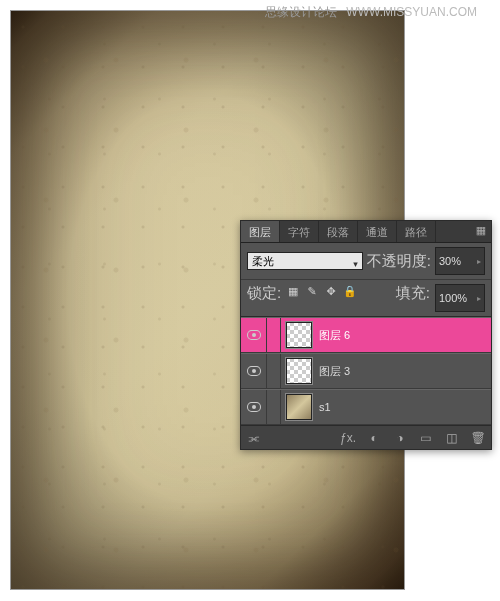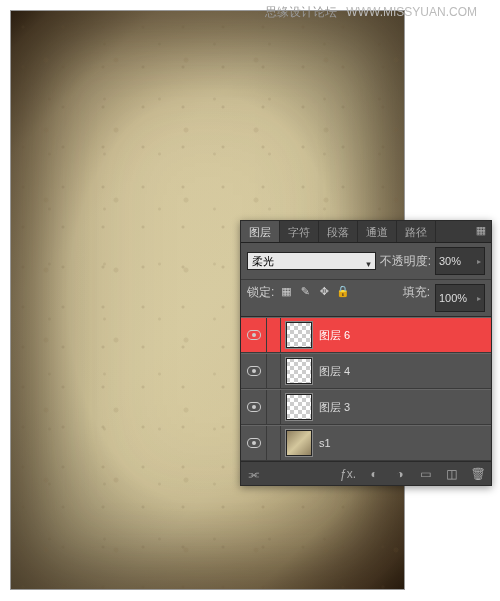--- a/index.html
+++ b/index.html
@@ -10,28 +10,28 @@
 .watermark{position:absolute;top:4px;right:23px;font-size:12px;color:#bbb;z-index:5;}
 .watermark b{color:#999;font-weight:normal;margin-right:6px;}
 .panel{position:absolute;right:8px;top:220px;width:252px;background:#535353;border:1px solid #2a2a2a;font-size:11px;color:#d0d0d0;box-shadow:0 2px 8px rgba(0,0,0,.4);}
 .tabs{display:flex;background:#3a3a3a;border-bottom:1px solid #222;height:22px;}
 .tab{padding:4px 8px;color:#aaa;cursor:pointer;border-right:1px solid #2a2a2a;font-size:11px;}
 .tab.active{background:#535353;color:#ddd;}
 .tab-menu{margin-left:auto;width:20px;text-align:center;color:#aaa;cursor:pointer;padding-top:3px;}
 .opts{display:flex;align-items:center;padding:4px 6px;border-bottom:1px solid #3a3a3a;gap:4px;}
 .blend{flex:1;display:flex;align-items:flex-end;background:#e8e8e8;border:1px solid #222;height:18px;padding:0 4px;color:#000;}
 .blend .arrow{margin-left:auto;color:#333;font-size:9px;}
-.lbl{color:#ccc;font-size:12px;white-space:nowrap;}
+.lbl{color:#ccc;font-size:15px;white-space:nowrap;}
 .pct{display:flex;align-items:center;background:#3a3a3a;border:1px solid #222;height:18px;width:50px;padding:13px 3px;color:#ddd;}
 .pct .arrow{margin-left:auto;font-size:8px;color:#888;}
 .locks{display:flex;align-items:flex-start;padding:4px 6px;border-bottom:1px solid #2a2a2a;gap:5px;}
 .lock-ico{width:14px;height:14px;display:inline-flex;align-items:center;justify-content:center;color:#ccc;cursor:pointer;font-size:11px;}
 .layers{background:#535353;}
 .layer{display:flex;align-items:center;height:36px;border-bottom:1px solid #3a3a3a;border-top:1px solid #666;}
-.layer.sel{background:#ef4444;}
+.layer.sel{background:#ec4899;}
 .layer.sel .name{color:#fff;}
 .vis{width:26px;height:100%;display:flex;align-items:center;justify-content:center;border-right:1px solid #3a3a3a;cursor:pointer;}
 .eye{width:14px;height:10px;border:1px solid #ccc;border-radius:60% 60% 60% 60%/90% 90% 90% 90%;position:relative;}
 .eye::after{content:"";position:absolute;left:4px;top:2px;width:4px;height:4px;background:#ccc;border-radius:50%;}
 .link{width:14px;height:100%;border-right:1px solid #3a3a3a;}
 .thumb{width:28px;height:28px;margin:0 4px;border:1px solid #888;background:repeating-conic-gradient(#ccc 0 25%,#fff 0 50%) 0 0/8px 8px;position:relative;}
 .thumb.texture{background:linear-gradient(135deg,#8a7a5a,#d4c79d,#8a7a5a);}
 .thumb::after{content:"";position:absolute;inset:0;border:1px solid #222;}
 .name{color:#ddd;font-size:11px;margin-left:2px;}
 .bottom{display:flex;align-items:center;height:24px;background:#424242;border-top:1px solid #2a2a2a;padding:0 4px;gap:8px;}
@@ -92,28 +92,20 @@
       <div class="link"></div>
       <div class="thumb"></div>
       <span class="name">图层 6</span>
     </div>
     <div class="layer">
       <div class="vis">
           <div class="eye"></div>
         </div>
       <div class="link"></div>
       <div class="thumb"></div>
-      <span class="name">图层 4</span>
-    </div>
-    <div class="layer">
-      <div class="vis">
-          <div class="eye"></div>
-        </div>
-      <div class="link"></div>
-      <div class="thumb"></div>
       <span class="name">图层 3</span>
     </div>
     <div class="layer">
       <div class="vis">
           <div class="eye"></div>
         </div>
       <div class="link"></div>
       <div class="thumb texture"></div>
       <span class="name">s1</span>
     </div>

